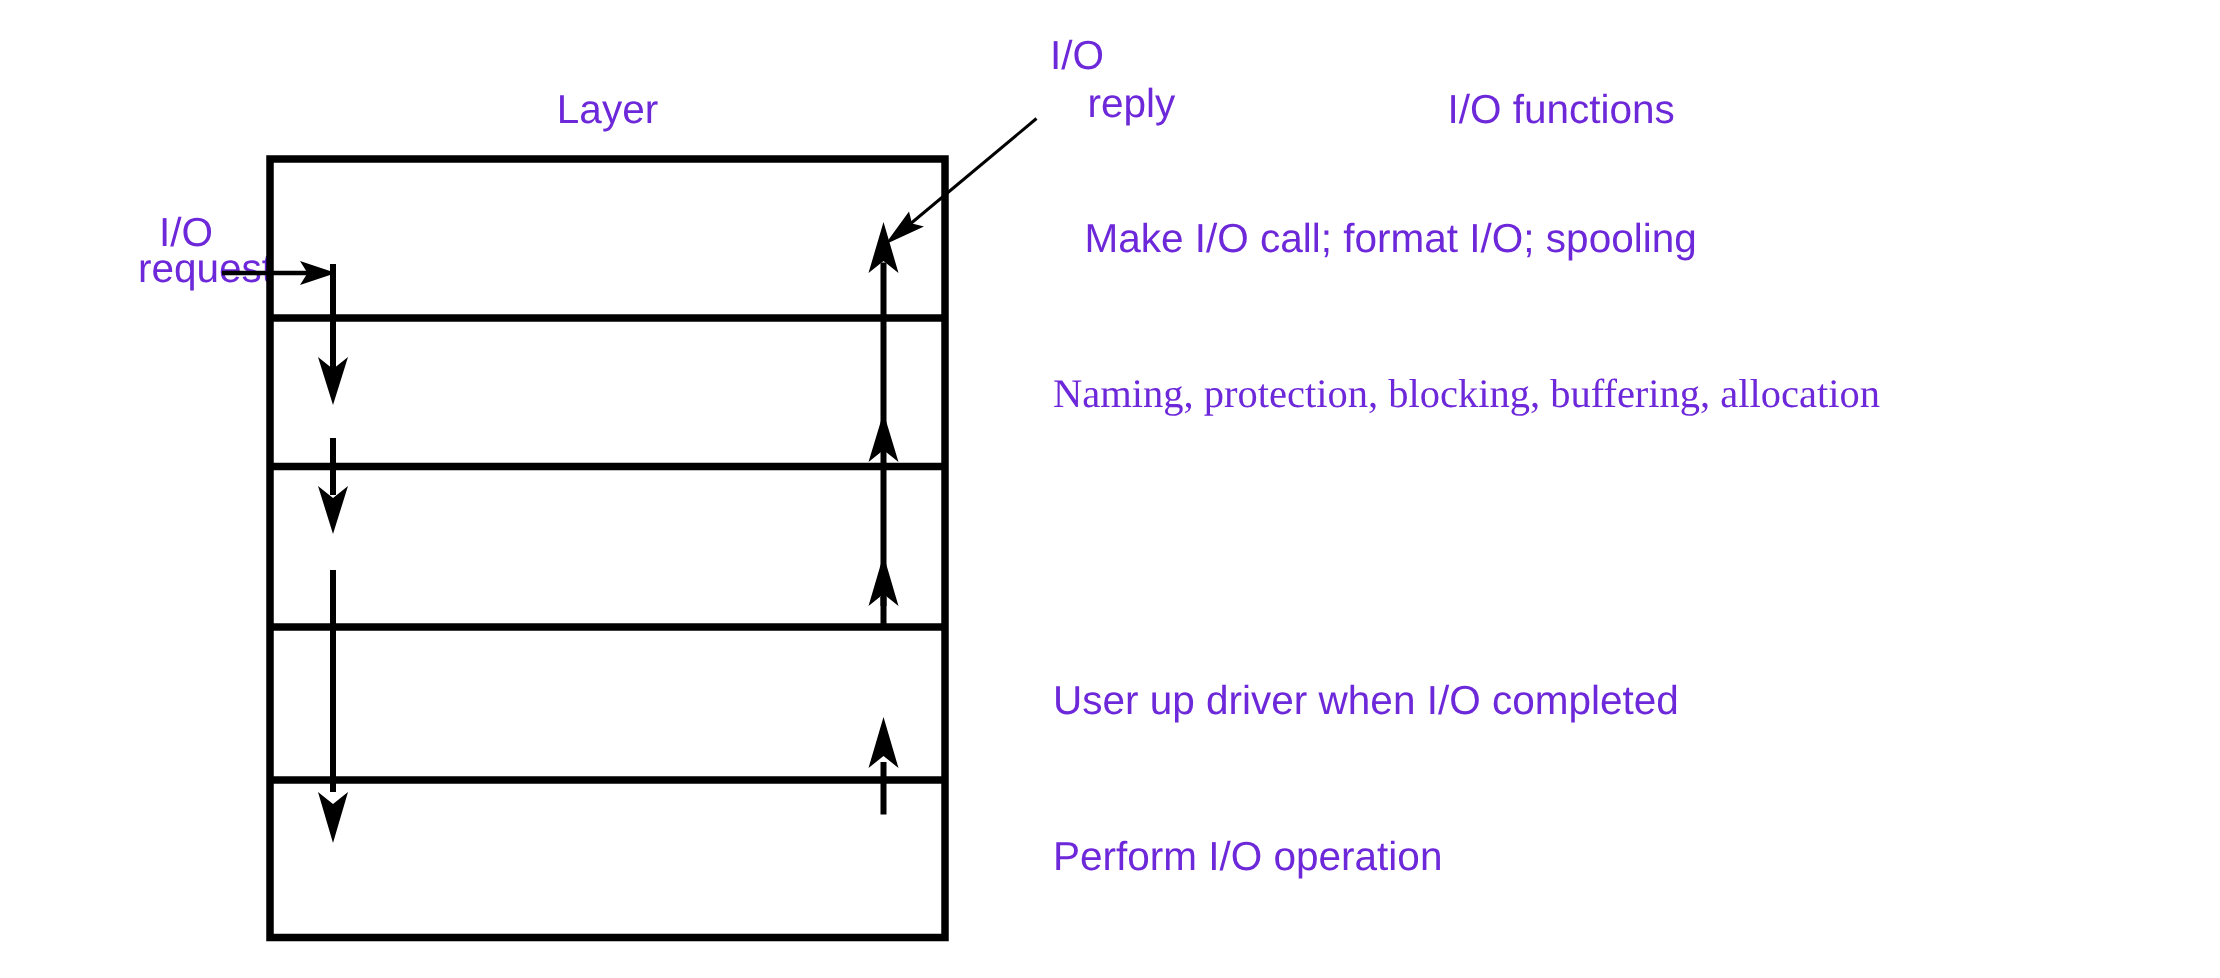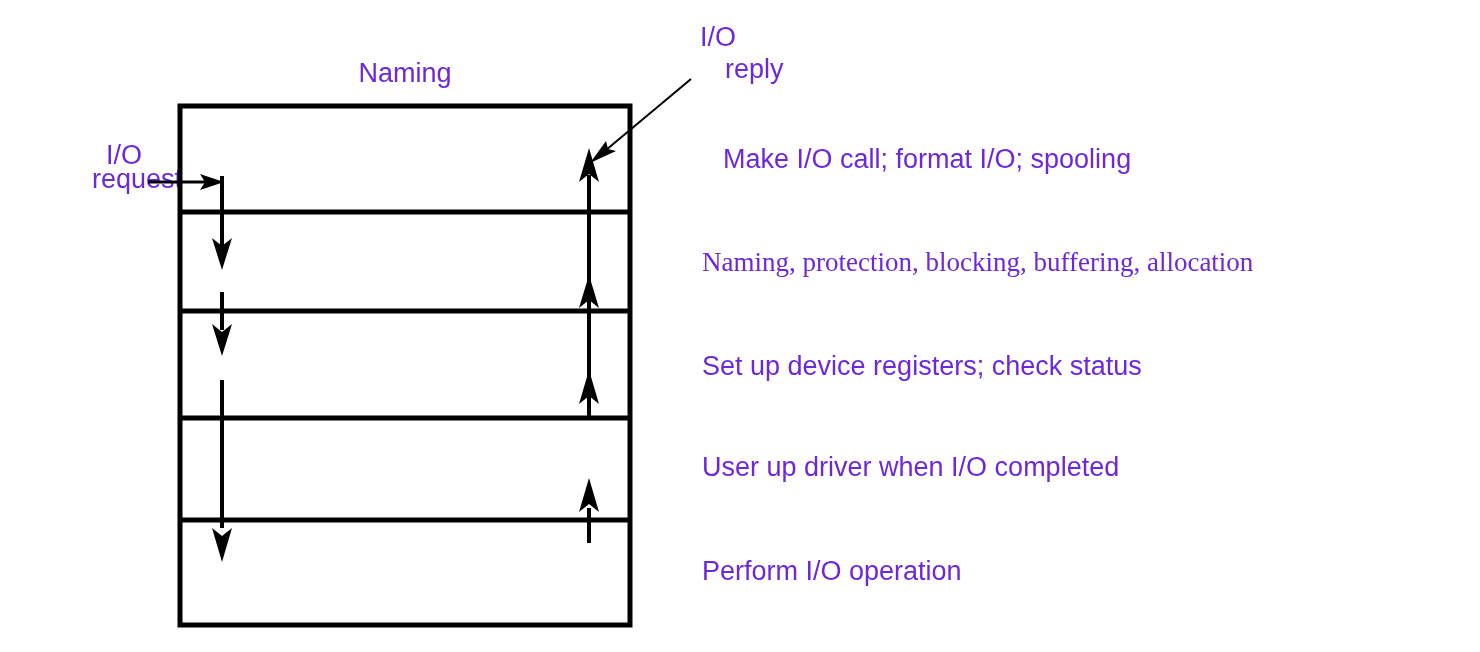--- a/index.html
+++ b/index.html
@@ -47,22 +47,23 @@
     width: 1480px;
     height: 652px;
     pointer-events: none;
   }
 </style>
 </head>
 <body>
 
 <div id="stage">
 
-  <div class="txt t-layer" style="left:180px; top:58px; width:450px;">Naming</div>
+  <div class="txt t-layer" style="left:180px; top:58px; width:450px;">Layer</div>
 
+  <div class="txt t-func" style="left:965px; top:58px;">I/O functions</div>
 
   <div class="txt t-side" style="left:0px; top:140px; width:142px;">I/O</div>
   <div class="txt t-side" style="left:0px; top:164px; width:142px;padding-left:40px;">request</div>
 
   <div class="txt t-side-l" style="left:700px; top:22px;">I/O</div>
   <div class="txt t-side-l" style="left:700px; top:54px;margin-left:25px;">reply</div>
 
   <div class="txt t-layer" style="left:180px; top:144px; width:450px;">User processes</div>
 
   <div class="txt t-layer" style="left:180px; top:229px; width:450px;">Device-independent</div>
@@ -71,21 +72,20 @@
   <div class="txt t-layer" style="left:180px; top:351px; width:450px;">Device drivers</div>
 
   <div class="txt t-layer" style="left:180px; top:452px; width:450px;">Interrupt handlers</div>
 
   <div class="txt t-layer" style="left:180px; top:556px; width:450px;">Hardware</div>
 
   <div class="txt t-func" style="left:702px; top:144px;margin-left:21px;">Make I/O call; format I/O; spooling</div>
 
   <div class="txt t-func" style="left:702px; top:247px;font-family:Liberation Serif, serif;">Naming, protection, blocking, buffering, allocation</div>
 
-  <div class="txt t-func" style="left:702px; top:351px;">Set up device registers; check status</div>
 
   <div class="txt t-func" style="left:702px; top:452px;">User up driver when I/O completed</div>
 
   <div class="txt t-func" style="left:702px; top:556px;">Perform I/O operation</div>
 
   <svg class="overlay" viewBox="0 0 1480 652">
     <g stroke="#000000" fill="none">
 
       <rect x="180" y="106" width="450" height="519" stroke-width="5" fill="#ffffff"></rect>
 

